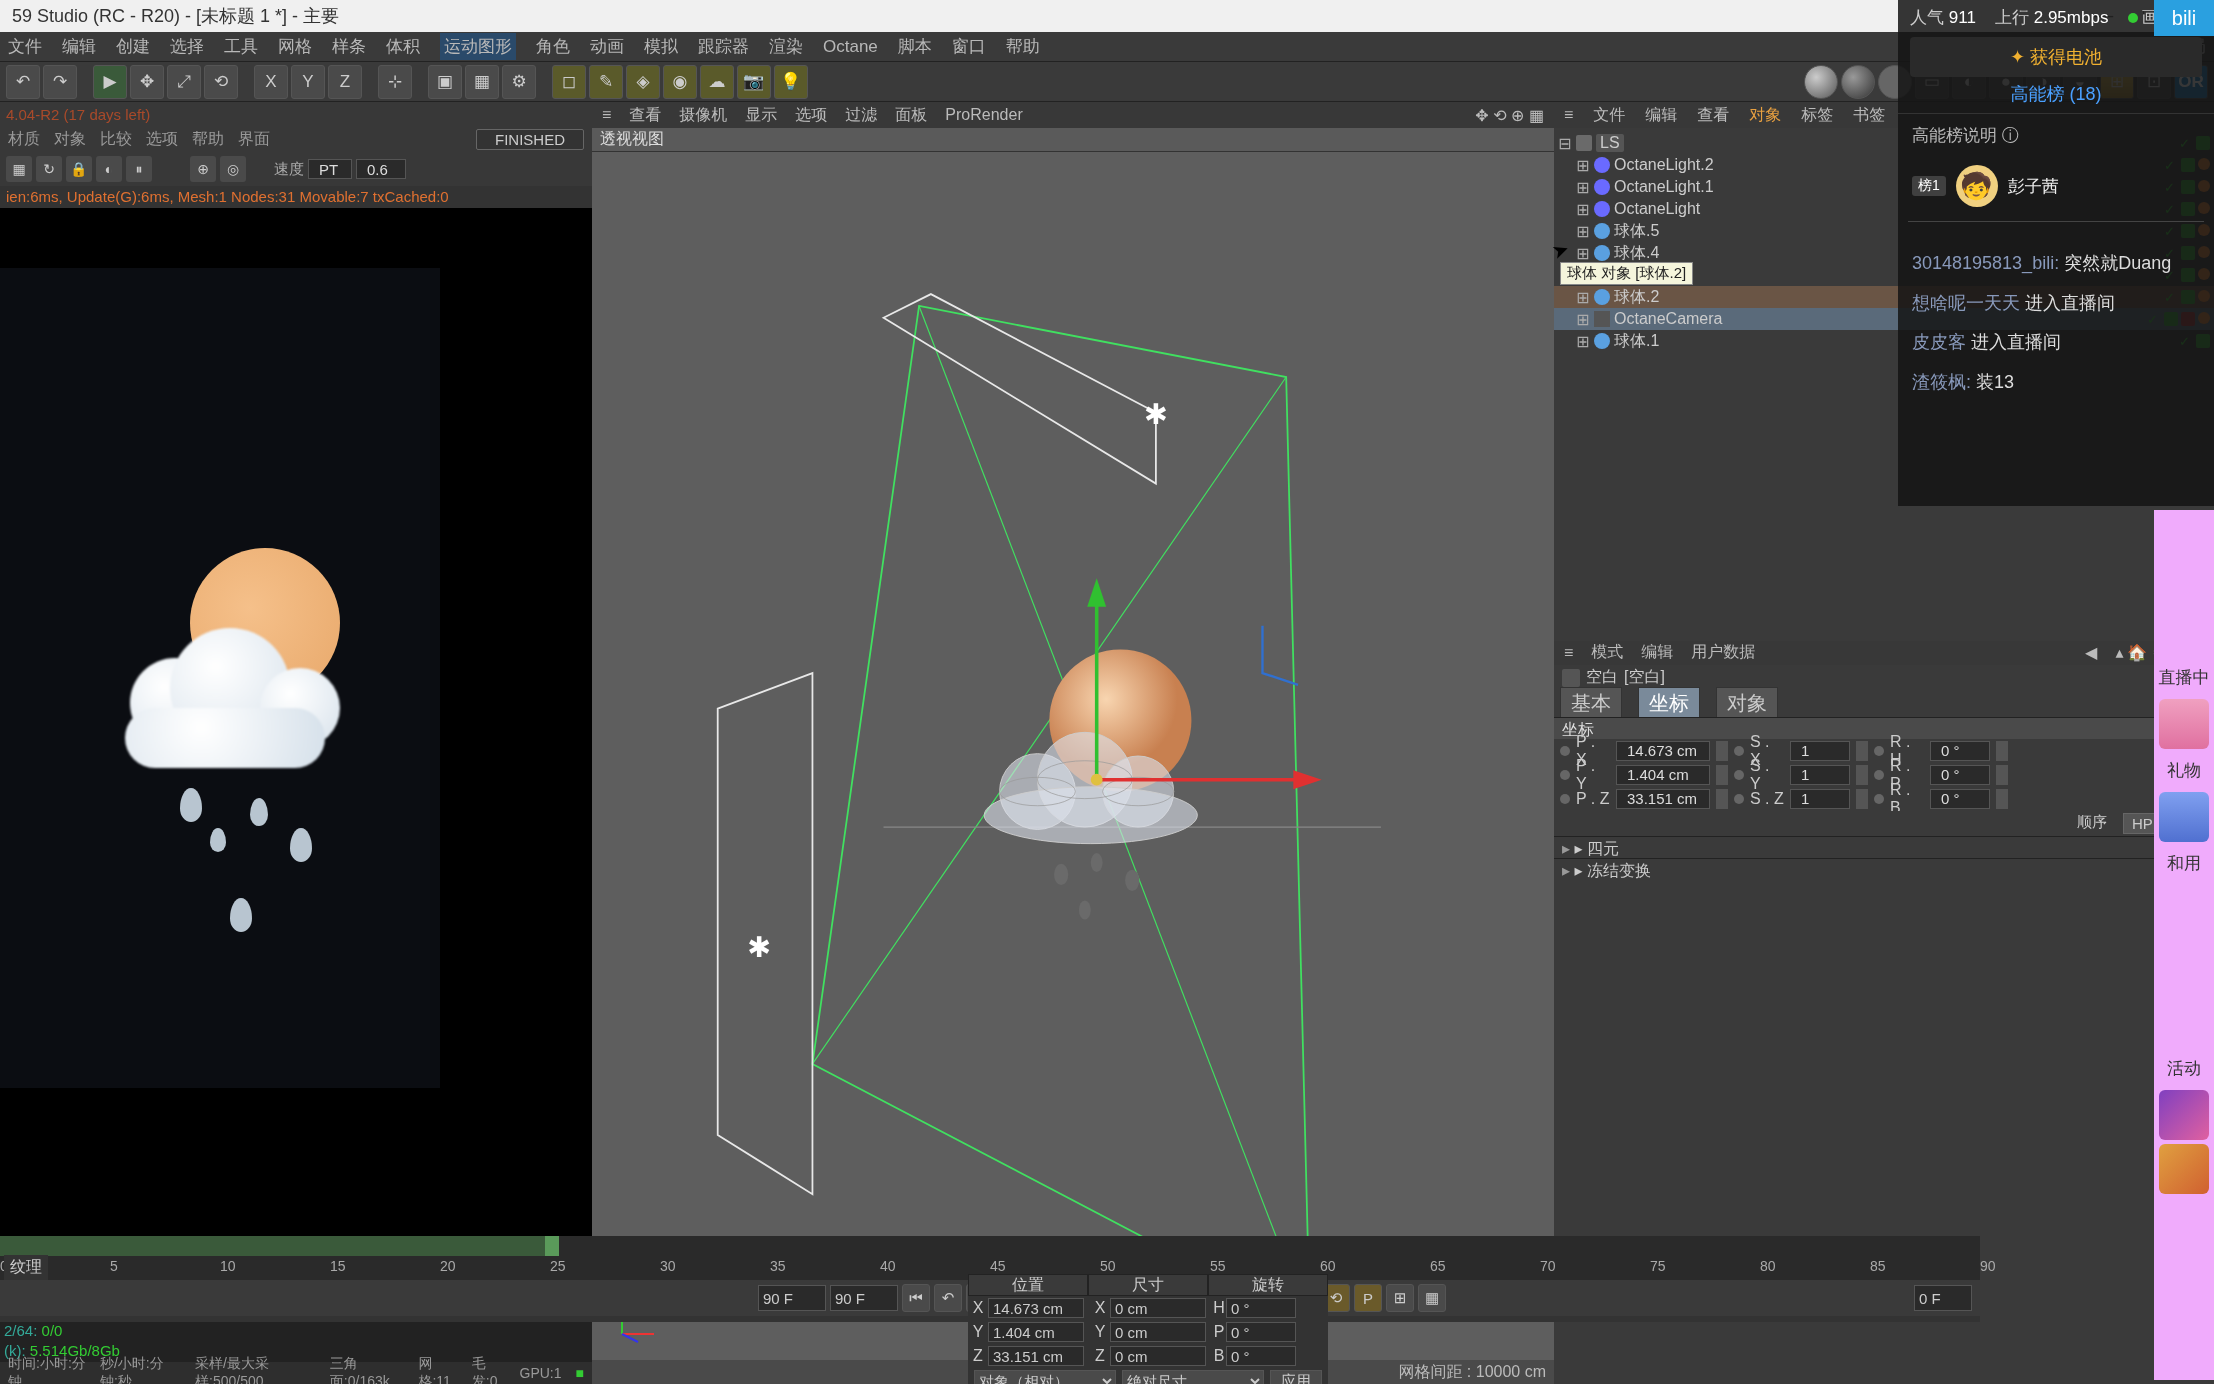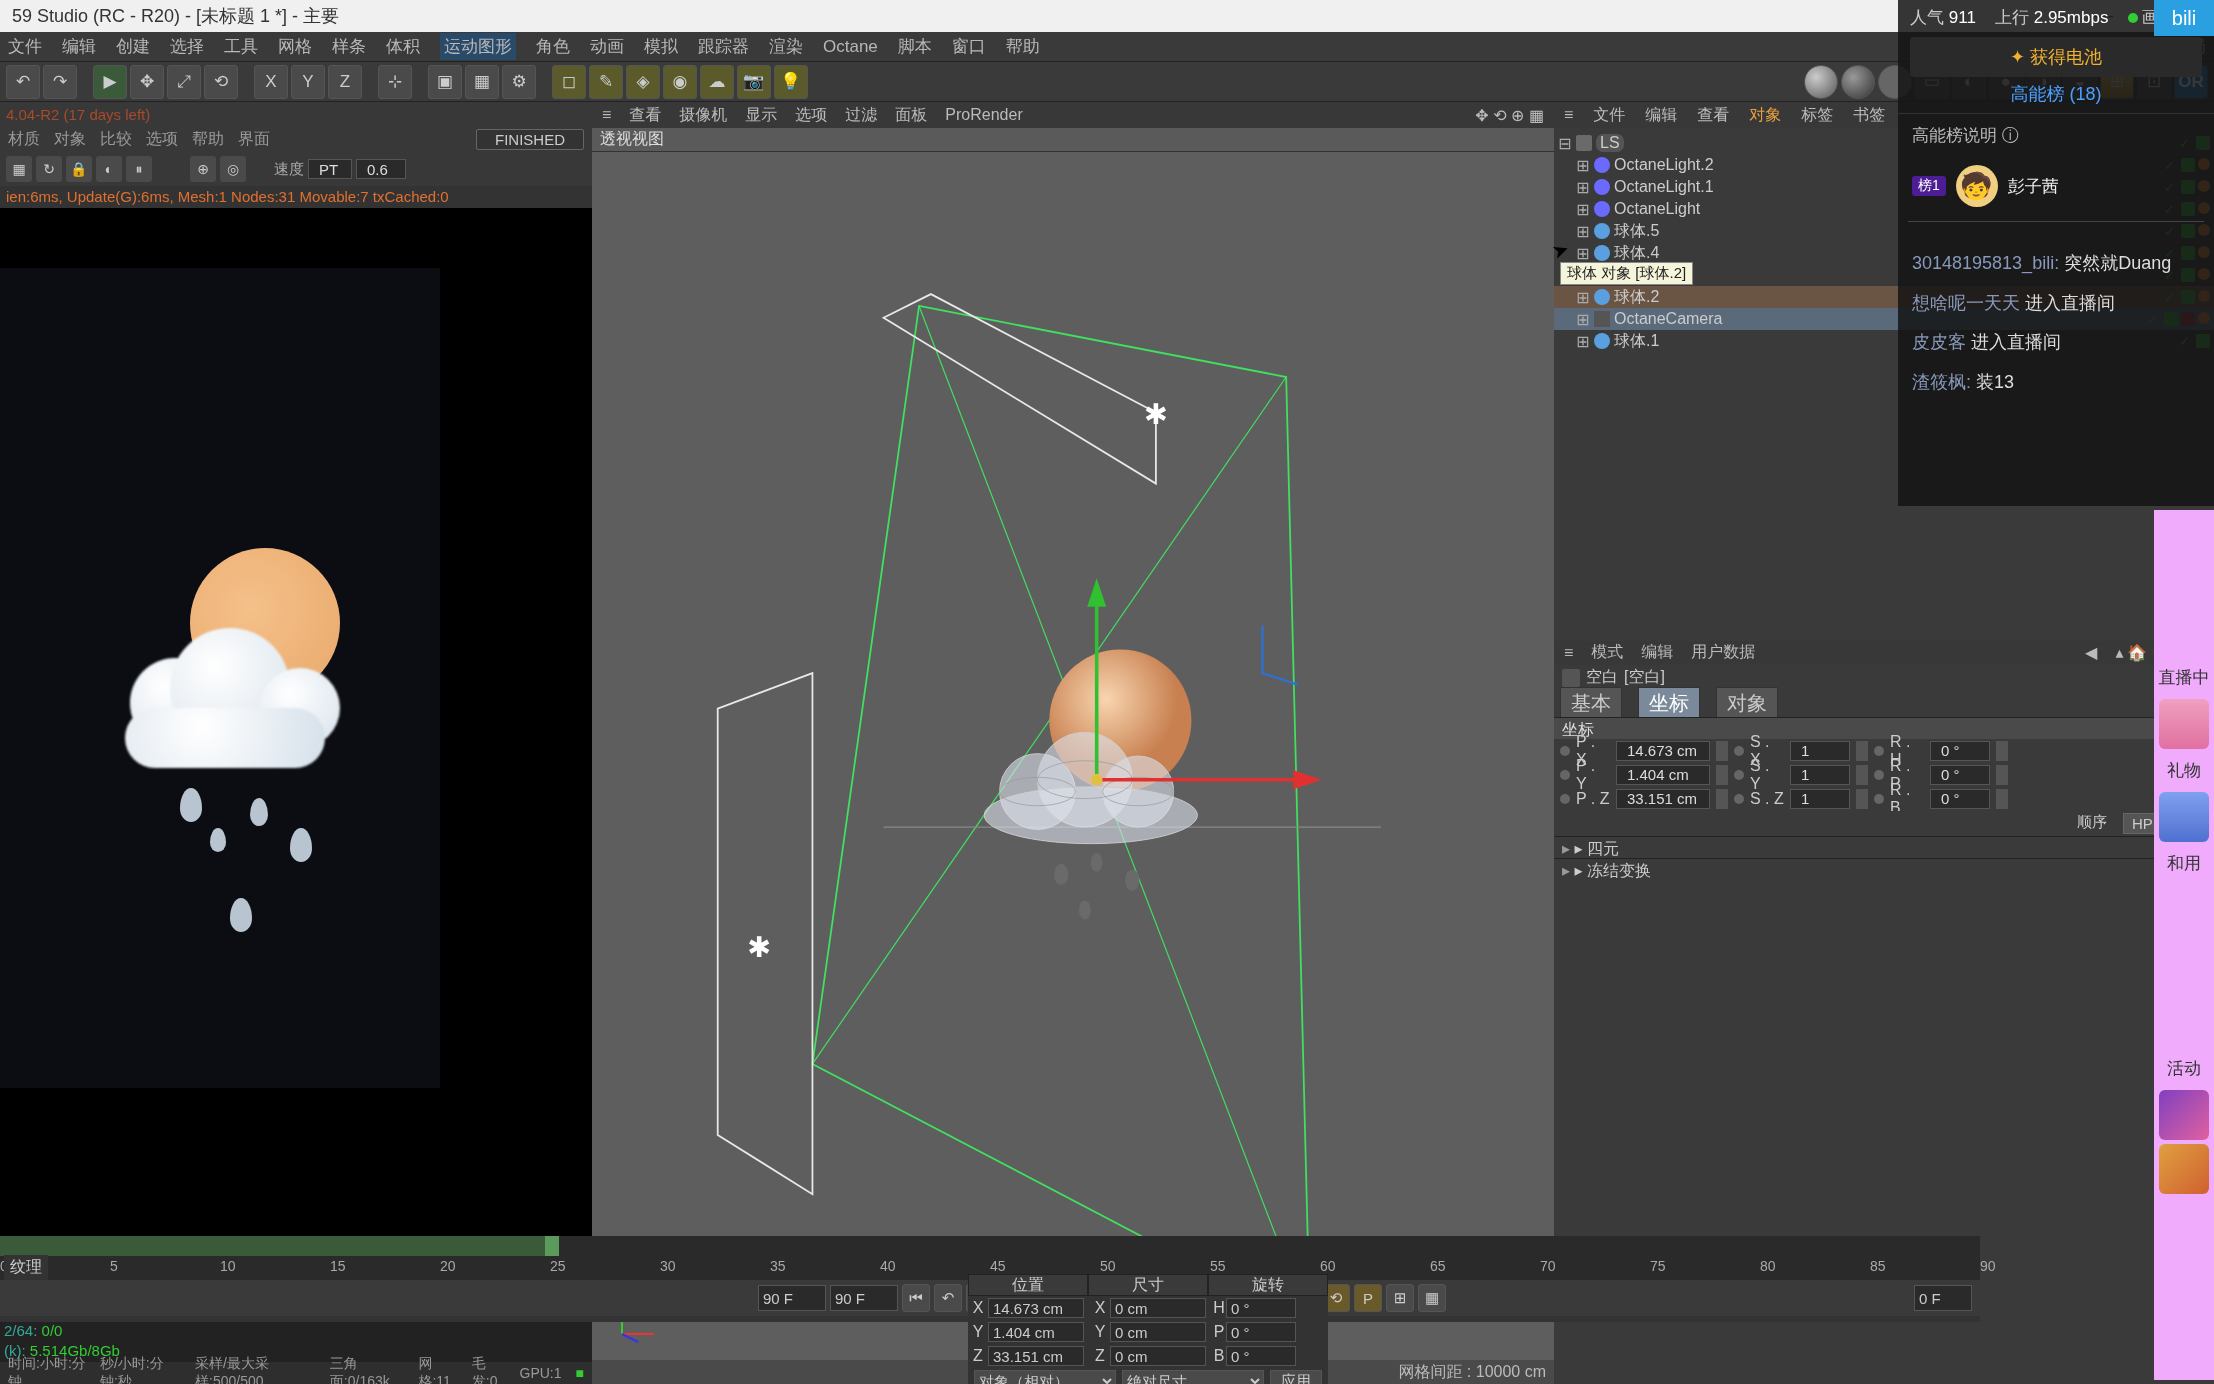--- a/index.html
+++ b/index.html
@@ -117,21 +117,21 @@
 
 
 .stream-overlay { position:absolute; top:0; right:0; width: 316px; height: 506px; background: rgba(20,20,20,0.85); color:#eee; }
 .stream-top { height:74px; padding:6px 12px; }
 .stream-stats { display:flex; justify-content:space-between; font-size:17px; color:#ccc; }
 .stream-stats .dot-g { display:inline-block; width:10px; height:10px; background:#3c3; border-radius:50%; margin-right:4px;}
 .battery-btn { margin-top:8px; height:40px; background:#2a2a2a; border-radius:4px; display:flex; align-items:center; justify-content:center; color:#f0b030; font-size:18px; }
 .rank-tabs { height:40px; display:flex; align-items:center; justify-content:center; color:#4aa0ff; font-size:18px; border-bottom:1px solid #333;}
 .rank-desc { padding:10px 14px; color:#bbb; font-size:17px; display:flex; align-items:center; gap:6px;}
 .rank-item { display:flex; align-items:center; gap:10px; padding:8px 14px; }
-.rank-badge { background:#4c1d95; color:#fff; font-size:14px; padding:1px 6px; border-radius:3px;}
+.rank-badge { background:#404040; color:#fff; font-size:14px; padding:1px 6px; border-radius:3px;}
 .rank-avatar { width:42px; height:42px; border-radius:50%; background:#f0d080; display:flex; align-items:center; justify-content:center; font-size:26px;}
 .chat-area { padding:16px 14px; font-size:18px; line-height:2.2; }
 .chat-line .user { color:#89b; }
 .chat-line .msg { color:#ddd; }
 
 
 .blue-corner { position:absolute; top:0; right:0; width:60px; height:36px; background:#2aa0e0; color:#fff; font-size:20px; display:flex; align-items:center; justify-content:center; z-index:100;}
 
 
 .bili-strip { position:absolute; top:510px; right:0; width:60px; height:870px; background:#f0abfc; }
@@ -365,21 +365,21 @@
       <span>编辑</span>
       <span>查看</span>
       <span class="active">对象</span>
       <span>标签</span>
       <span>书签</span>
     </div>
     <div class="obj-tree" id="obj-tree">
       <div class="obj-row">
         <span class="expand">⊟</span>
         <span class="icon null"></span>
-        <span style="background:#555;padding:0 4px;border-radius:7px">LS</span>
+        <span style="background:#555;padding:0 4px;border-radius:2px">LS</span>
         <div class="obj-tags">
             <span class="tag check">✓</span>
             <span class="tag vis"></span>
           </div>
       </div>
     <div class="obj-row" style="padding-left: 22px;">
           <span class="expand">⊞</span>
           <span class="icon light"></span>
           <span>OctaneLight.2</span>
           <div class="obj-tags">

